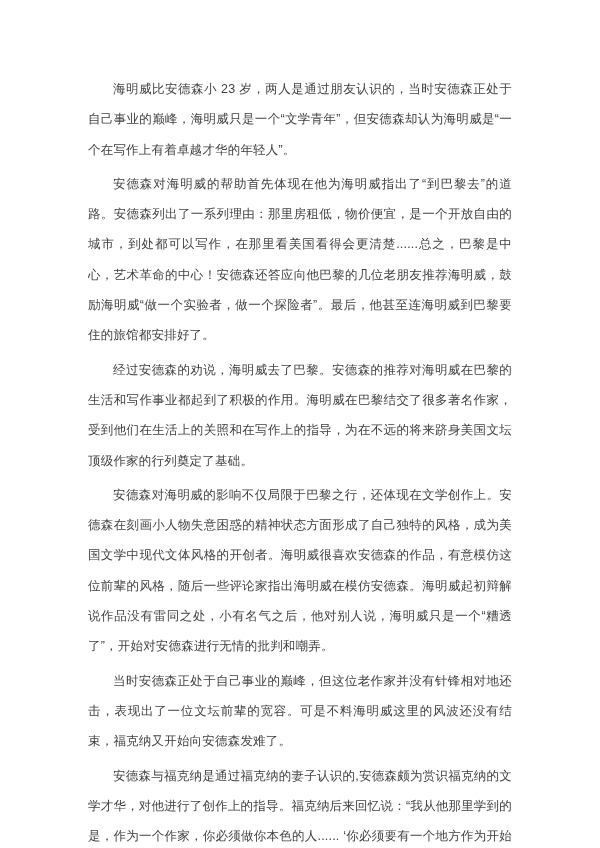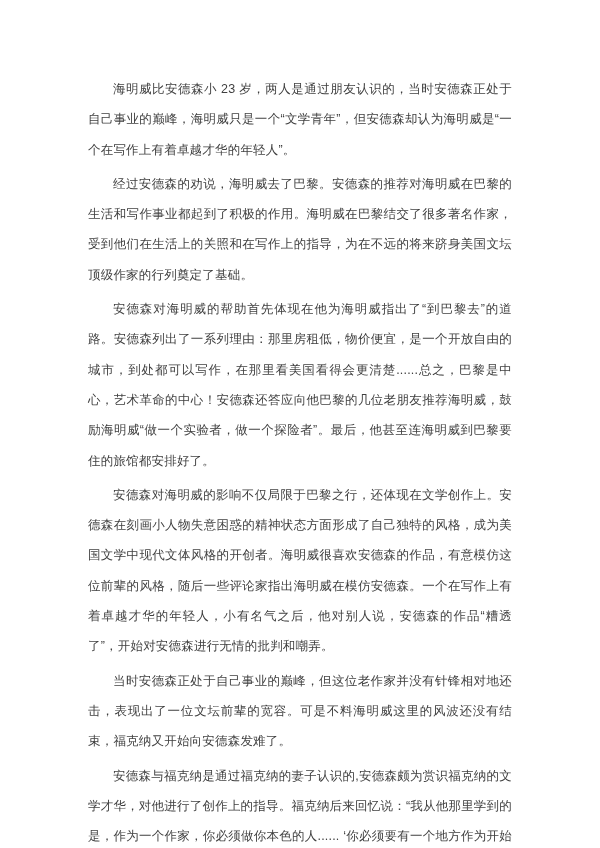--- a/index.html
+++ b/index.html
@@ -34,19 +34,19 @@
     text-indent: 2em;
     word-break: break-all;
   }
 </style>
 </head>
 <body>
 
 <div class="page">
   <div class="article" id="article-body" style="color: rgb(63, 63, 63);">
       <p>海明威比安德森小 23 岁，两人是通过朋友认识的，当时安德森正处于自己事业的巅峰，海明威只是一个“文学青年”，但安德森却认为海明威是“一个在写作上有着卓越才华的年轻人”。</p>
+      <p>安德森对海明威的帮助首先体现在他为海明威指出了“到巴黎去”的道路。安德森列出了一系列理由：那里房租低，物价便宜，是一个开放自由的城市，到处都可以写作，在那里看美国看得会更清楚......总之，巴黎是中心，艺术革命的中心！安德森还答应向他巴黎的几位老朋友推荐海明威，鼓励海明威“做一个实验者，做一个探险者”。最后，他甚至连海明威到巴黎要住的旅馆都安排好了。</p>
       <p>经过安德森的劝说，海明威去了巴黎。安德森的推荐对海明威在巴黎的生活和写作事业都起到了积极的作用。海明威在巴黎结交了很多著名作家，受到他们在生活上的关照和在写作上的指导，为在不远的将来跻身美国文坛顶级作家的行列奠定了基础。</p>
-      <p>安德森对海明威的帮助首先体现在他为海明威指出了“到巴黎去”的道路。安德森列出了一系列理由：那里房租低，物价便宜，是一个开放自由的城市，到处都可以写作，在那里看美国看得会更清楚......总之，巴黎是中心，艺术革命的中心！安德森还答应向他巴黎的几位老朋友推荐海明威，鼓励海明威“做一个实验者，做一个探险者”。最后，他甚至连海明威到巴黎要住的旅馆都安排好了。</p>
-      <p>安德森对海明威的影响不仅局限于巴黎之行，还体现在文学创作上。安德森在刻画小人物失意困惑的精神状态方面形成了自己独特的风格，成为美国文学中现代文体风格的开创者。海明威很喜欢安德森的作品，有意模仿这位前辈的风格，随后一些评论家指出海明威在模仿安德森。一个在写作上有着卓越才华的年轻人，小有名气之后，他对别人说，安德森的作品“糟透了”，开始对安德森进行无情的批判和嘲弄。</p>
+      <p>安德森对海明威的影响不仅局限于巴黎之行，还体现在文学创作上。安德森在刻画小人物失意困惑的精神状态方面形成了自己独特的风格，成为美国文学中现代文体风格的开创者。海明威很喜欢安德森的作品，有意模仿这位前辈的风格，随后一些评论家指出海明威在模仿安德森。海明威起初辩解说作品没有雷同之处，小有名气之后，他对别人说，海明威只是一个“糟透了”，开始对安德森进行无情的批判和嘲弄。</p>
       <p>当时安德森正处于自己事业的巅峰，但这位老作家并没有针锋相对地还击，表现出了一位文坛前辈的宽容。可是不料海明威这里的风波还没有结束，福克纳又开始向安德森发难了。</p>
       <p>安德森与福克纳是通过福克纳的妻子认识的,安德森颇为赏识福克纳的文学才华，对他进行了创作上的指导。福克纳后来回忆说：“我从他那里学到的是，作为一个作家，你必须做你本色的人...... ‘你必须要有一个地方作为开始的起点’，他告诉我，‘你是一个乡下小伙</p>
     </div>
 </div>
 
 </body></html>

